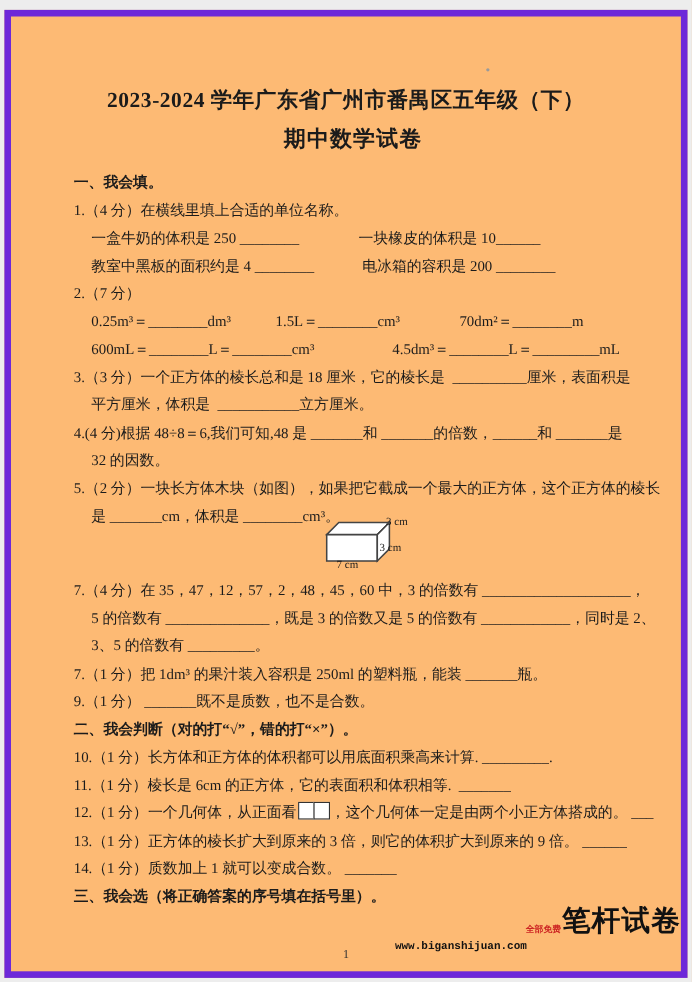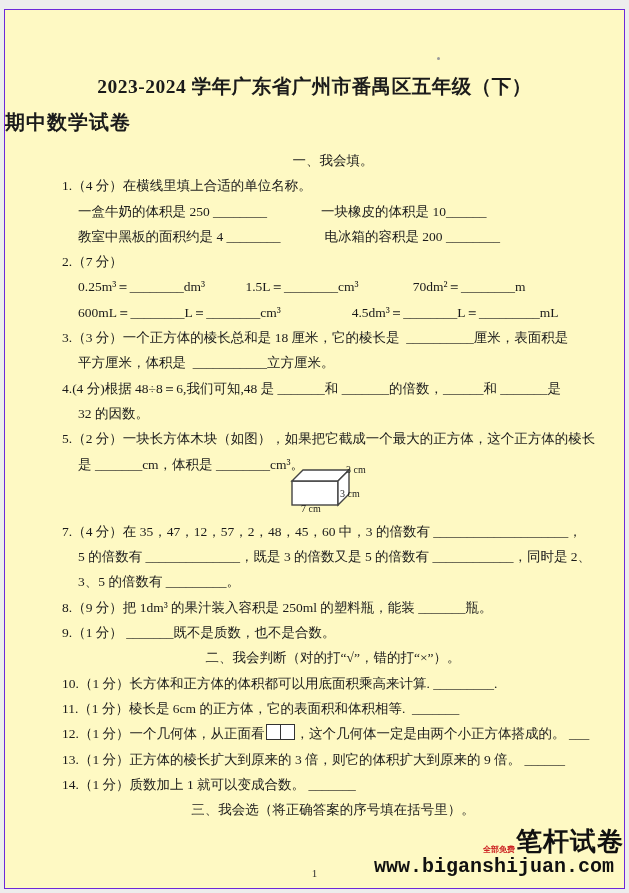--- a/index.html
+++ b/index.html
@@ -3,39 +3,39 @@
 <meta charset="utf-8">
 <style>
   html,body{margin:0;padding:0;}
   body{
     width:629px;height:893px;position:relative;background:#ededed;
     font-family:"Liberation Serif","DejaVu Serif",serif;color:#1b1b1b;
     overflow:hidden;
   }
   .page{
     position:absolute;left:4px;top:9px;right:4px;bottom:4px;
-    background:#fef9c3;border:1px solid #6d28d9;overflow:hidden;
+    background:#fdba74;border:6px solid #6d28d9;overflow:hidden;
   }
   .stray-dot{
     position:absolute;left:432px;top:47px;width:3px;height:3px;
     background:#9a9a9a;border-radius:50%;
   }
   .title1{
     margin:63px 0 0 0;text-align:center;font-size:19.5px;font-weight:bold;
     line-height:27px;letter-spacing:0.5px;white-space:pre;
   }
   .title2{
-    margin:8px 0 0 0;font-size:20px;font-weight:bold;
+    margin:8px 0 0 13px;text-align:center;font-size:20px;font-weight:bold;
     line-height:28px;letter-spacing:1px;white-space:pre;
   }
   .content{margin-top:12px;padding-left:57px;padding-right:20px;}
   .ln{
     margin:0;font-size:13.5px;line-height:25.3px;white-space:pre;
   }
-  .sec{font-weight:normal;text-align:center;}
+  .sec{font-weight:bold;}
   .cont{padding-left:16px;}
   .diagram{
     position:relative;height:42px;margin-left:222px;width:160px;
   }
   .diagram-inner{position:absolute;left:0;top:-10px;width:160px;height:58px;}
   .diagram svg{position:absolute;left:0;top:0;}
   .dim-label{
     position:absolute;font-size:10px;color:#1b1b1b;white-space:pre;
   }
   .dim-h{left:62px;top:-3px;}
@@ -43,34 +43,34 @@
   .dim-w{left:17px;top:36px;}
   .mini-squares{
     display:inline-block;vertical-align:-3px;height:15px;margin:0 1px;
   }
   .sq{
     display:inline-block;width:13px;height:14px;border:1px solid #333;
     vertical-align:top;background:#fff;
   }
   .sq + .sq{margin-left:-1px;}
   .watermark{
-    position:absolute;right:0px;bottom:13px;text-align:center;width:260px;
+    position:absolute;right:0px;bottom:13px;text-align:left;width:260px;
   }
   .wm-row{display:flex;align-items:flex-end;justify-content:flex-end;}
   .wm-free{
     color:#cc2222;font-size:8px;font-weight:bold;line-height:9px;
     margin-right:1px;margin-bottom:4px;letter-spacing:0px;white-space:pre;
   }
   .wm-brand{
     font-size:26px;font-weight:bold;color:#111;line-height:33px;
     letter-spacing:1px;white-space:pre;
   }
   .wm-url{
     font-family:"Liberation Mono","DejaVu Sans Mono",monospace;
-    font-size:20px;font-weight:bold;color:#111;line-height:16px;
+    font-size:10px;font-weight:bold;color:#111;line-height:16px;
     margin-top:1px;white-space:pre;
   }
   .pagenum{
     position:absolute;left:0;right:0;bottom:9px;text-align:center;
     font-size:11px;color:#333;
   }
 </style>
 </head>
 <body>
 
@@ -111,21 +111,21 @@
         <span class="dim-label dim-h">3 cm</span>
         <span class="dim-label dim-d">3 cm</span>
         <span class="dim-label dim-w">7 cm</span>
       </div>
     </div>
 
     <p class="ln">7.（4 分）在 35，47，12，57，2，48，45，60 中，3 的倍数有 ____________________，</p>
     <p class="ln cont">5 的倍数有 ______________，既是 3 的倍数又是 5 的倍数有 ____________，同时是 2、</p>
     <p class="ln cont">3、5 的倍数有 _________。</p>
 
-    <p class="ln">8.（9 分）把 1dm³ 的果汁装入容积是 250ml 的塑料瓶，能装 _______瓶。</p>
+    <p class="ln">7.（1 分）把 1dm³ 的果汁装入容积是 250ml 的塑料瓶，能装 _______瓶。</p>
     <p class="ln">9.（1 分） _______既不是质数，也不是合数。</p>
 
     <p class="ln sec">二、我会判断（对的打“√”，错的打“×”）。</p>
     <p class="ln">10.（1 分）长方体和正方体的体积都可以用底面积乘高来计算. _________.</p>
     <p class="ln">11.（1 分）棱长是 6cm 的正方体，它的表面积和体积相等.  _______</p>
     <p class="ln"><span>12.（1 分）一个几何体，从正面看</span><span class="mini-squares"><span class="sq"></span><span class="sq"></span></span><span>，这个几何体一定是由两个小正方体搭成的。 ___</span></p>
     <p class="ln">13.（1 分）正方体的棱长扩大到原来的 3 倍，则它的体积扩大到原来的 9 倍。 ______</p>
     <p class="ln">14.（1 分）质数加上 1 就可以变成合数。 _______</p>
 
     <p class="ln sec">三、我会选（将正确答案的序号填在括号里）。</p>

